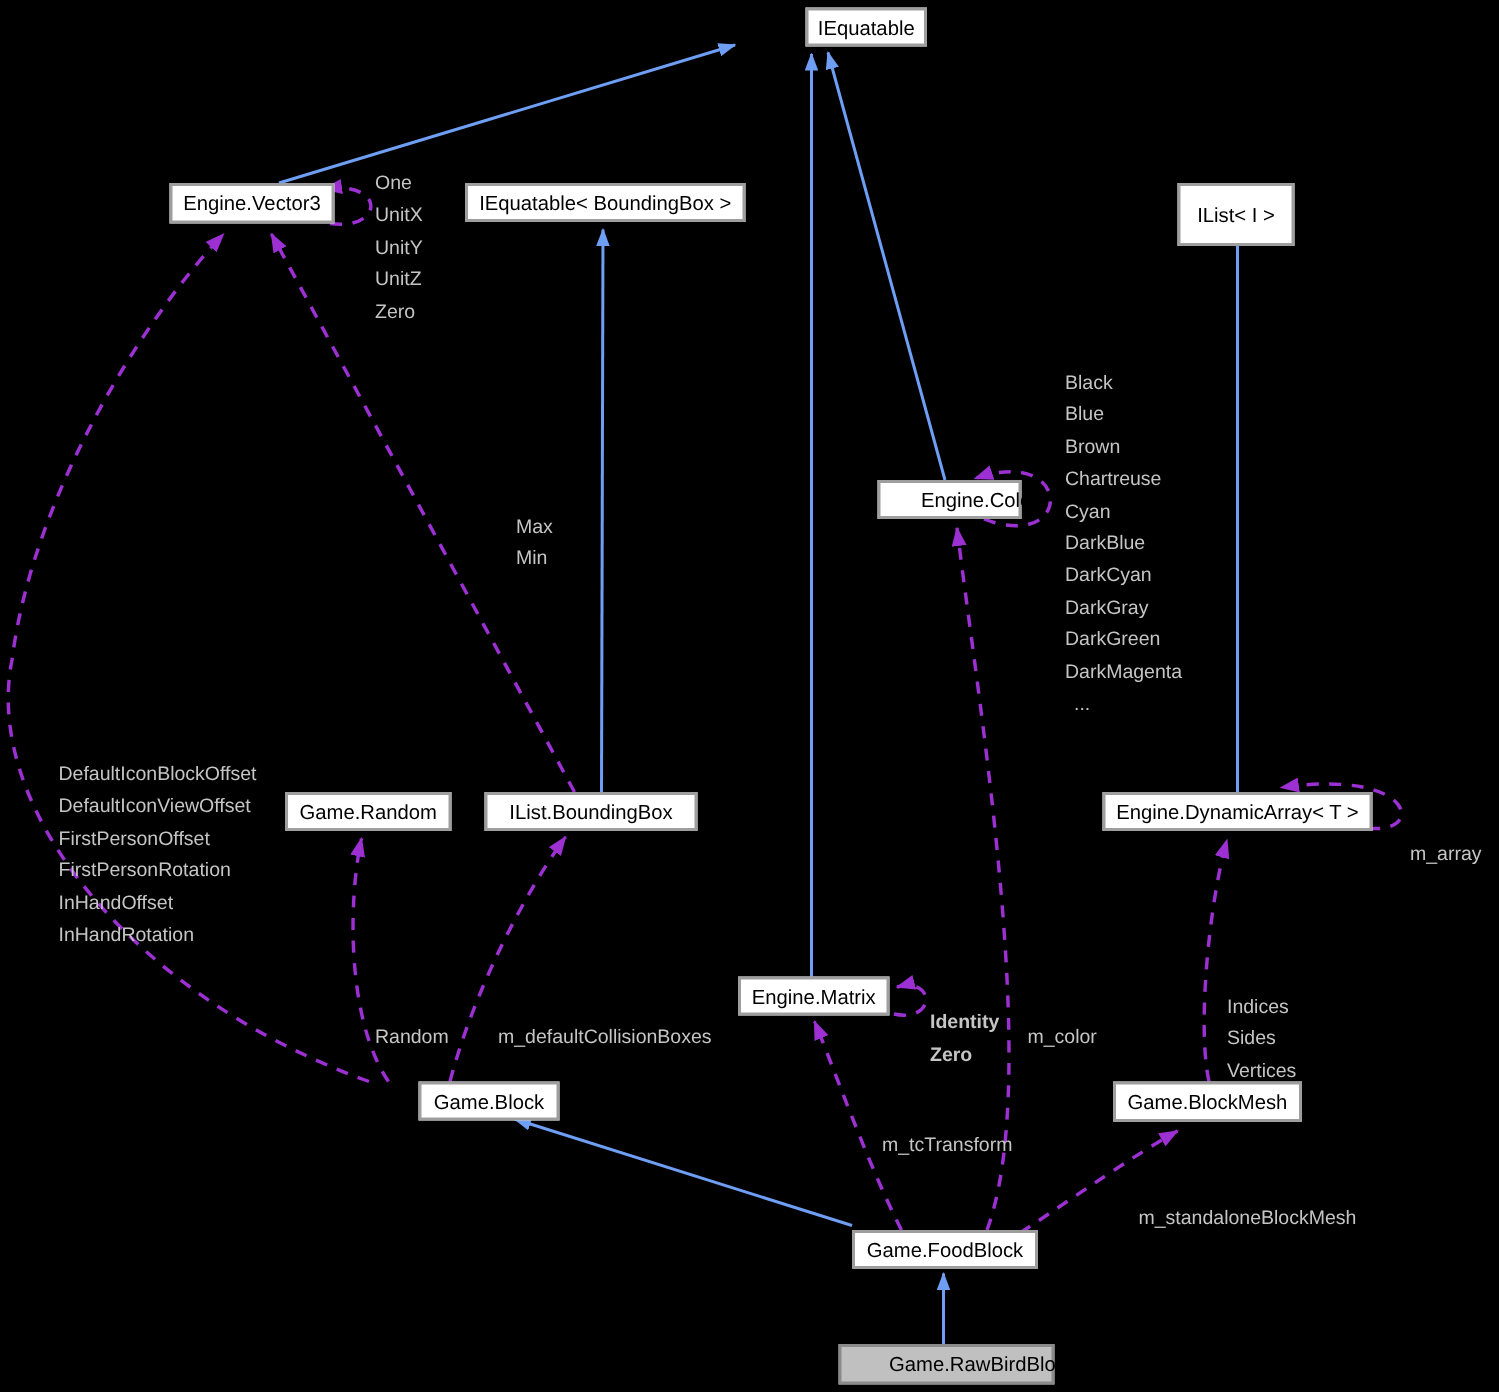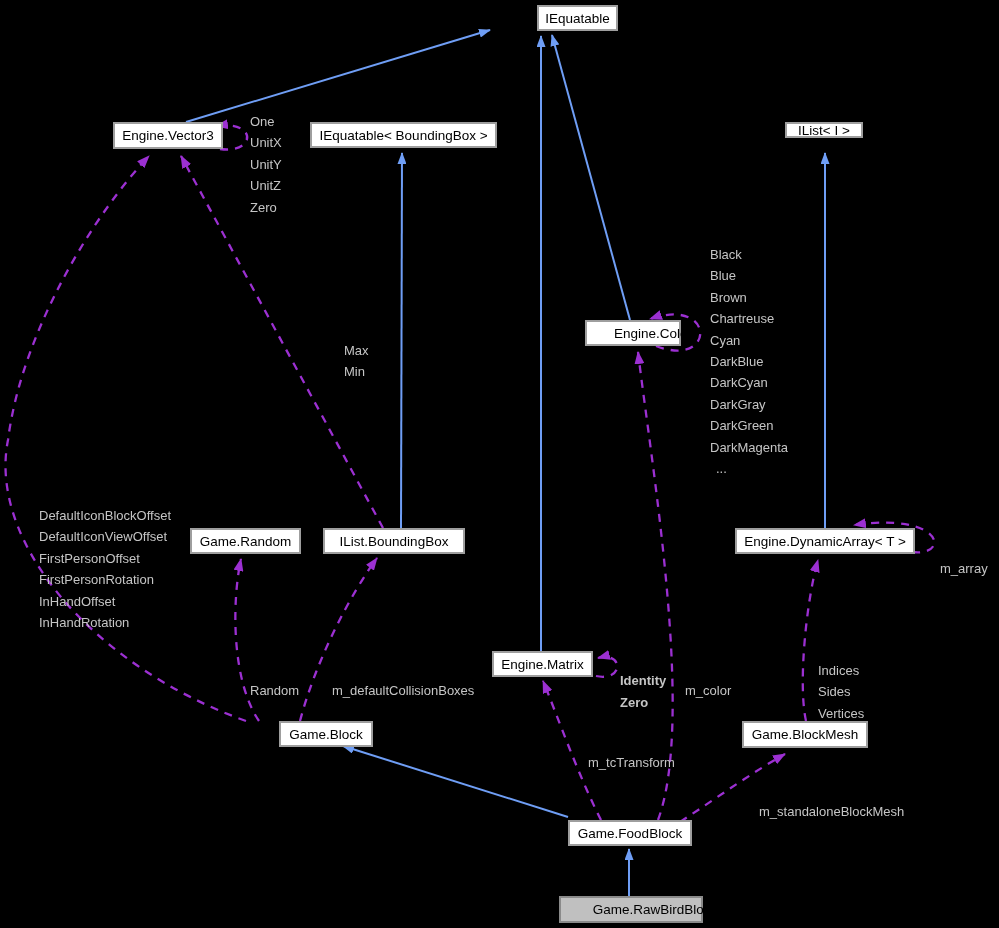--- a/index.html
+++ b/index.html
@@ -107,21 +107,21 @@
   <div class="elabel" style="left:250px;top:652px;">Random</div>
   <div class="elabel" style="left:332px;top:652px;">m_defaultCollisionBoxes</div>
   <div class="elabel" style="left:588px;top:724px;">m_tcTransform</div>
   <div class="elabel" style="left:685px;top:652px;">m_color</div>
   <div class="elabel" style="left:940px;top:530px;">m_array</div>
   <div class="elabel" style="left:759px;top:773px;">m_standaloneBlockMesh</div>
 
   <div class="node" style="left:498px;top:5px;width:81px;height:26px;margin-left:39px;">IEquatable</div>
   <div class="node" style="left:113px;top:122px;width:110px;height:27px;">Engine.Vector3</div>
   <div class="node" style="left:310px;top:122px;width:187px;height:26px;">IEquatable&lt; BoundingBox &gt;</div>
-  <div class="node" style="left:785px;top:122px;width:78px;height:16px;">IList&lt; I &gt;</div>
+  <div class="node" style="left:785px;top:122px;width:78px;height:42px;">IList&lt; I &gt;</div>
   <div class="node" style="left:585px;top:320px;width:96px;height:26px;padding-left:40px;">Engine.Color</div>
   <div class="node" style="left:190px;top:528px;width:111px;height:26px;">Game.Random</div>
   <div class="node" style="left:323px;top:528px;width:142px;height:26px;">IList.BoundingBox</div>
   <div class="node" style="left:735px;top:528px;width:180px;height:26px;">Engine.DynamicArray&lt; T &gt;</div>
   <div class="node" style="left:492px;top:651px;width:101px;height:26px;">Engine.Matrix</div>
   <div class="node" style="left:243px;top:721px;width:94px;height:26px;margin-left:36px;">Game.Block</div>
   <div class="node" style="left:742px;top:721px;width:126px;height:27px;">Game.BlockMesh</div>
   <div class="node" style="left:568px;top:820px;width:124px;height:26px;">Game.FoodBlock</div>
   <div class="node node-focus" style="left:559px;top:896px;width:144px;height:27px;">Game.RawBirdBlock</div>
 

